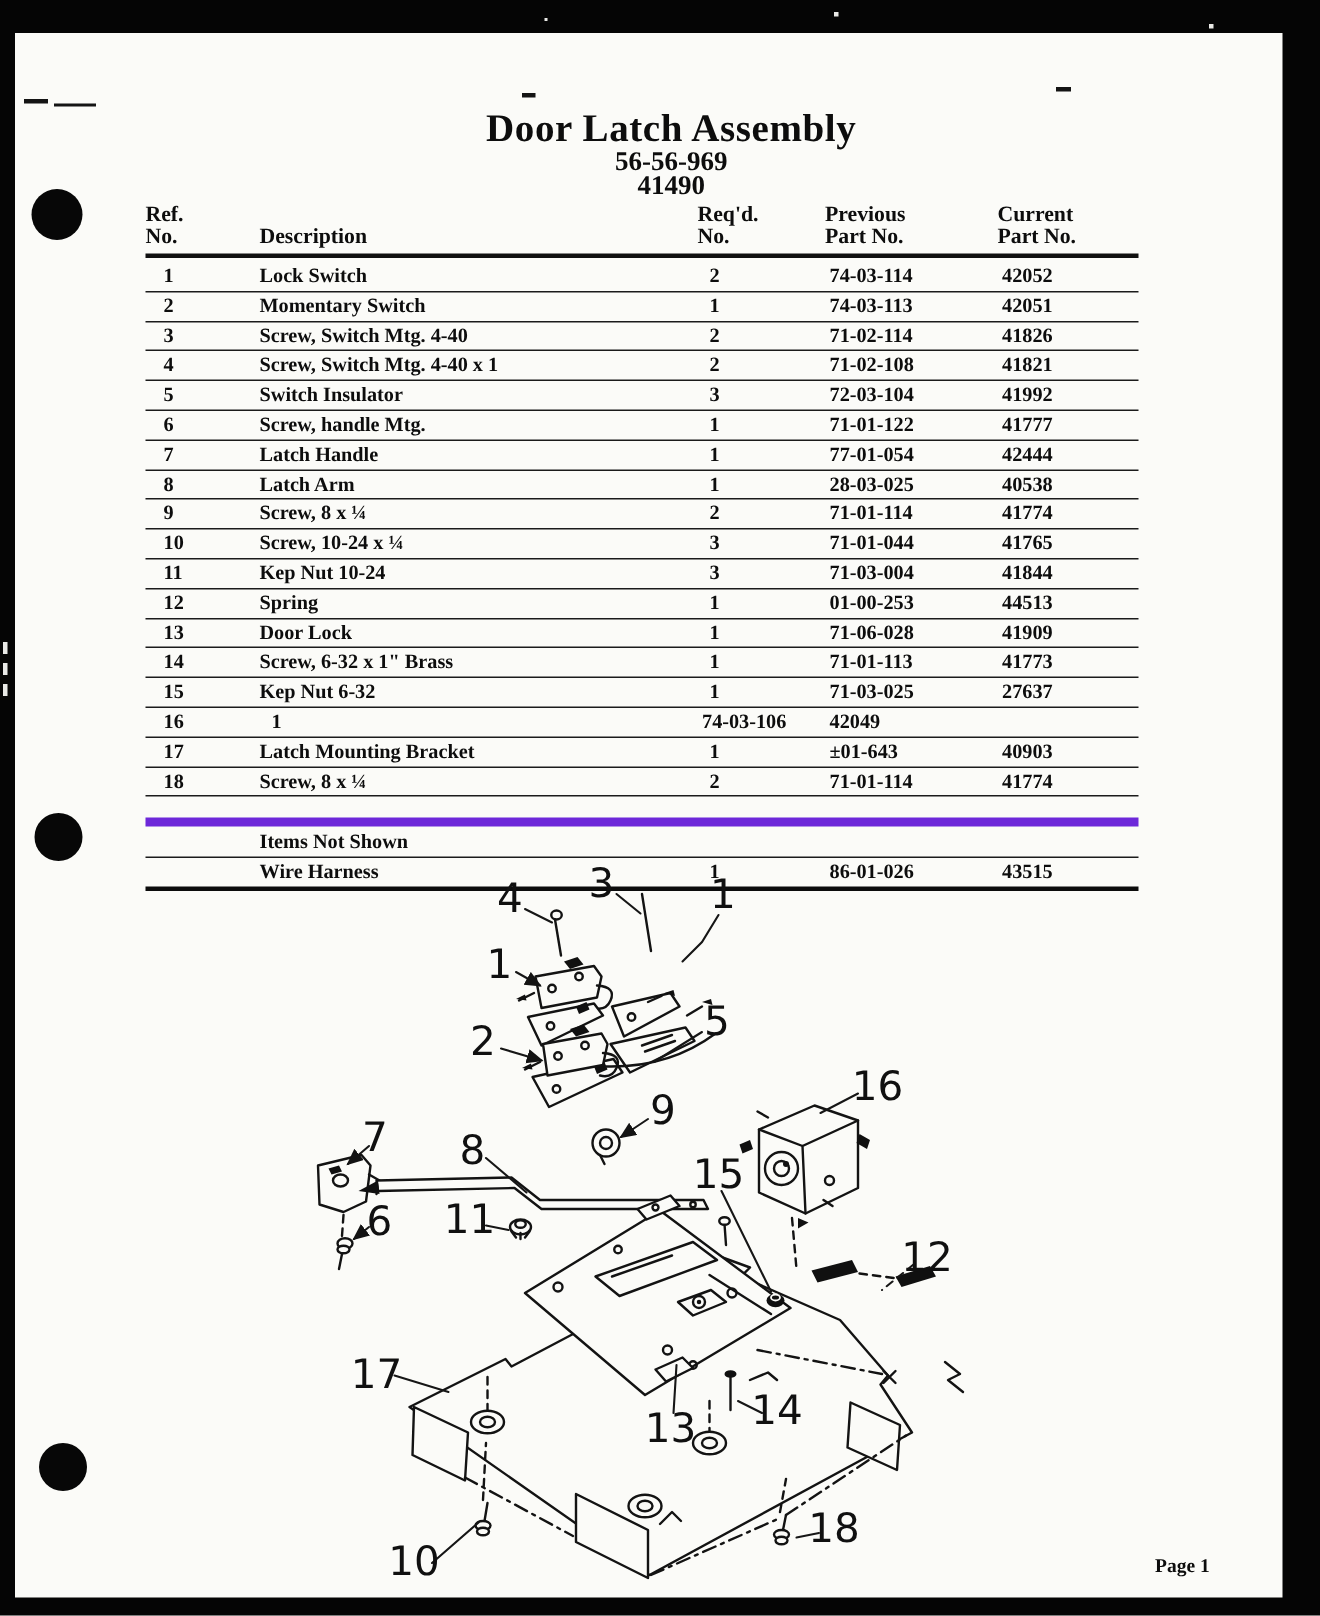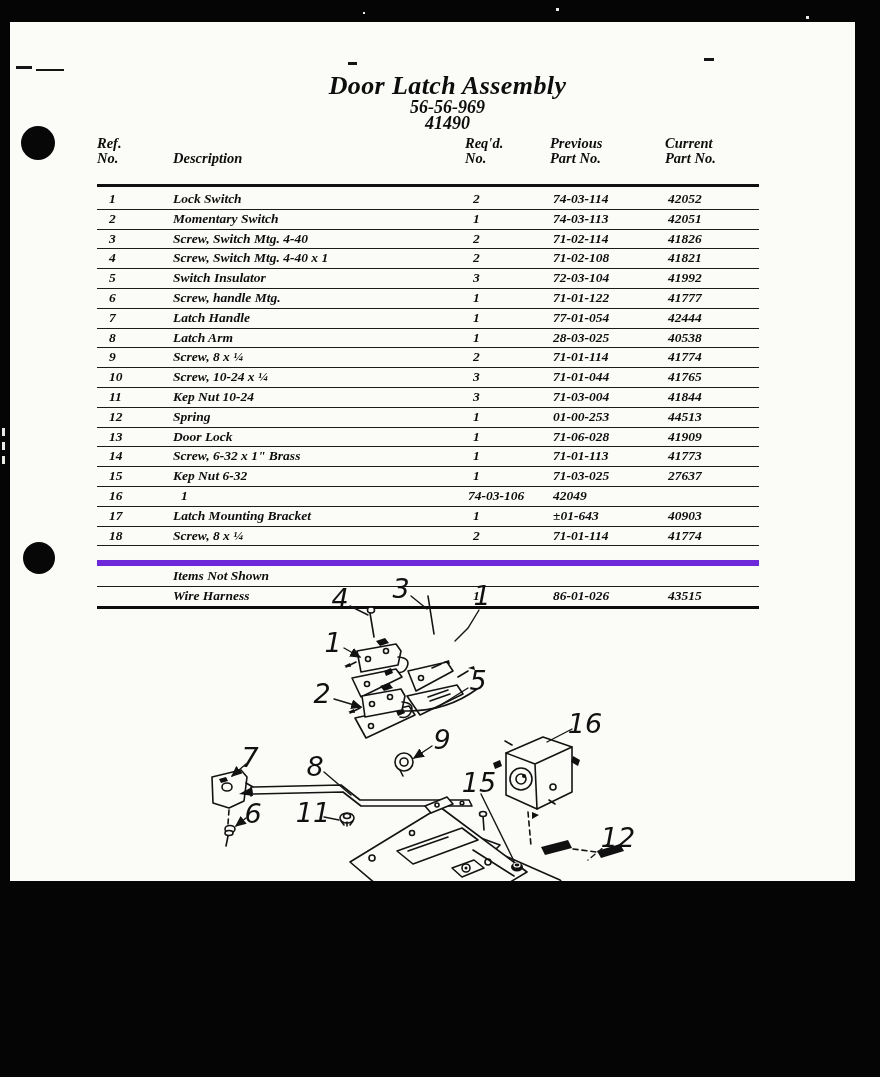--- a/index.html
+++ b/index.html
@@ -1,34 +1,34 @@
 <!DOCTYPE html>
 <html><head>
 <meta charset="utf-8">
 <style>
   html,body{margin:0;padding:0;}
   body{width:880px;height:1077px;position:relative;background:#050505;
        font-family:"Liberation Serif",serif;color:#0d0d0d;overflow:hidden;}
   .speck{position:absolute;background:#e9e9e6;}
-  .page{position:absolute;left:10px;top:22px;width:845px;height:859px;
-        background:#fbfbf8;overflow:hidden;font-style:italic;}
+  .page{position:absolute;left:10px;top:22px;width:845px;height:1043px;
+        background:#fbfbf8;overflow:hidden;}
   .edge-mark{position:absolute;background:#141414;}
   .hole{position:absolute;border-radius:50%;background:#070707;}
   .hole1{left:11px;top:104px;width:34px;height:34px;}
   .hole2{left:13px;top:520px;width:32px;height:32px;}
   .hole3{left:16px;top:940px;width:32px;height:32px;}
 
   .doc-header{position:absolute;left:0;top:50px;width:100%;text-align:center;
               padding-left:30px;box-sizing:border-box;}
   .doc-title{font-size:26px;font-weight:bold;letter-spacing:.4px;line-height:27px;}
   .doc-sub{font-size:18px;font-weight:bold;line-height:16px;}
 
   .parts-table{position:absolute;left:87px;top:114px;width:662px;font-weight:bold;}
   .grid{display:grid;grid-template-columns:76px 292px 85px 115px 94px;}
-  .thead{font-size:14.5px;line-height:15px;border-bottom:3px solid #101010;padding-bottom:18px;}
+  .thead{font-size:14.5px;line-height:15px;border-bottom:3px solid #101010;padding-bottom:3px;}
   .thead .h2{white-space:nowrap;}
   .rows{margin-top:3px;}
   .row{height:18.8px;line-height:18.6px;font-size:13.5px;border-bottom:1px solid #1b1b1b;}
   .row .c{white-space:nowrap;overflow:hidden;}
   .c-ref{padding-left:12px;}
   .c-reqd{padding-left:8px;}
   .c-prev{padding-left:3px;}
   .c-cur{padding-left:3px;}
   .ins{margin-top:14px;border-top:6px solid #6d28d9;}
   .ins-label-row{height:20px;line-height:19px;font-size:13.5px;border-bottom:1px solid #1b1b1b;}

